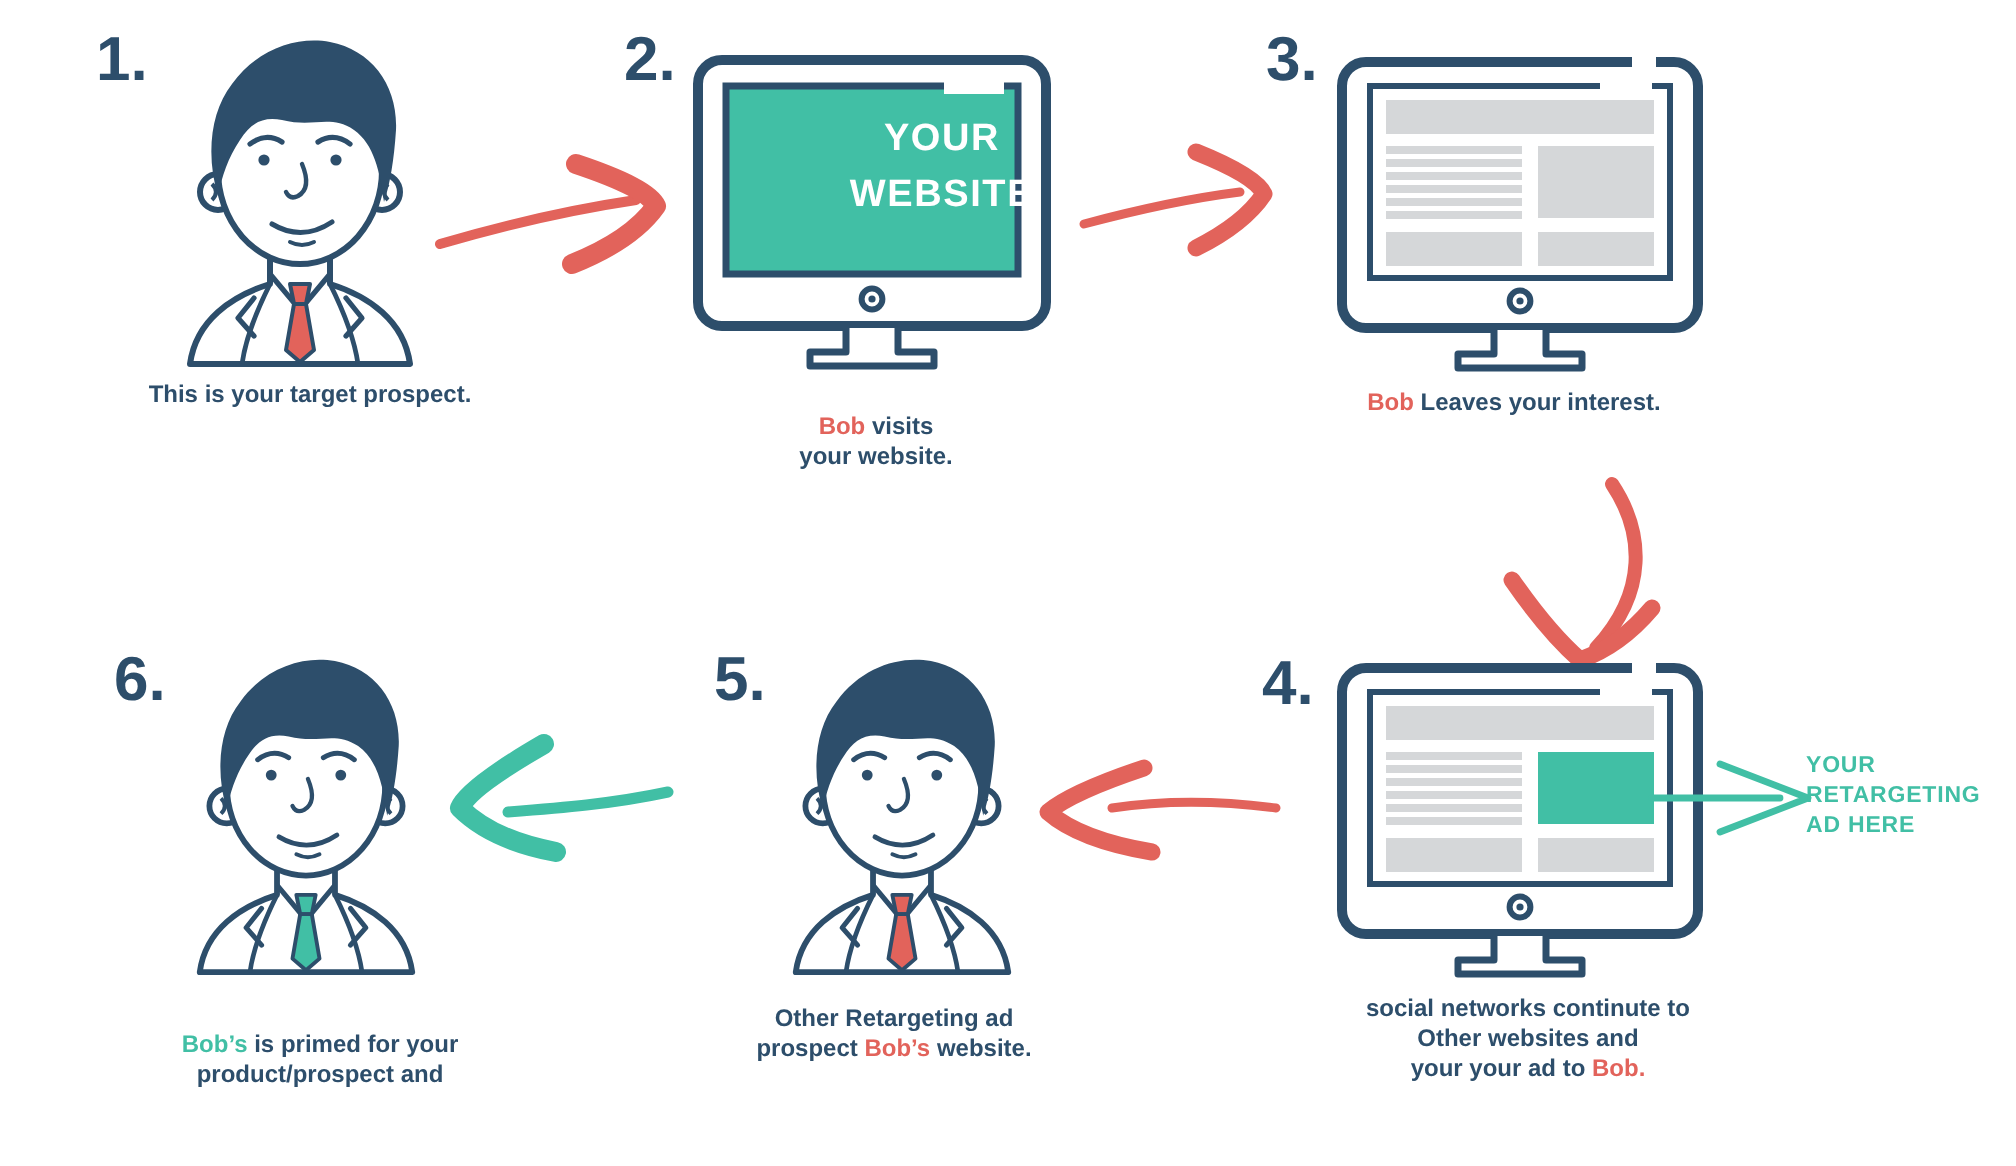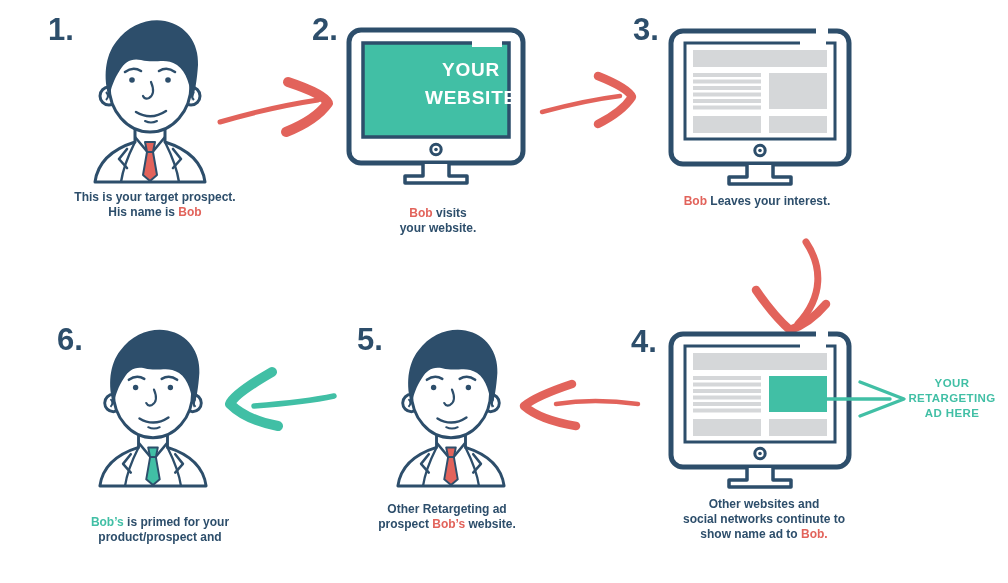--- a/index.html
+++ b/index.html
@@ -9,21 +9,21 @@
   html,body{margin:0;padding:0;background:#fff;}
   body{font-family:"Liberation Sans", sans-serif;}
   #canvas{position:relative;width:1008px;height:583px;background:#fff;overflow:hidden;}
   .abs{position:absolute;}
   .step-number{font-size:31px;font-weight:bold;color:var(--navy);line-height:1;}
   .caption{font-size:12px;font-weight:bold;color:var(--navy);text-align:center;line-height:1.25;}
   .caption span{white-space:pre-wrap;}
   .c-red{color:var(--red);}
   .c-teal{color:var(--teal);}
   .screen-label{color:var(--white);font-size:19px;font-weight:bold;letter-spacing:.8px;text-align:center;line-height:1.45;margin-left:35px;}
-  .callout-label{color:var(--teal);font-size:11.5px;font-weight:bold;letter-spacing:.4px;line-height:1.32;text-align:center;}
+  .callout-label{color:var(--teal);font-size:11.5px;font-weight:bold;letter-spacing:.4px;line-height:1.32;text-align:left;}
   
   .sn{stroke:var(--navy);} .sr{stroke:var(--red);} .st{stroke:var(--teal);}
   .fn{fill:var(--navy);} .fw{fill:#fff;} .fg{fill:var(--gray);} .ftl{fill:var(--teal);} .frd{fill:var(--red);}
   .nofill{fill:none;}
   svg{display:block;overflow:visible;}
 </style>
 </head>
 <body>
 
 <div id="canvas">
@@ -47,21 +47,20 @@
     <path class="nofill sn" stroke-width="2.6" stroke-linecap="round" d="M40,64 Q48,58 56,63"></path>
     <path class="nofill sn" stroke-width="2.6" stroke-linecap="round" d="M74,63 Q82,58 90,64"></path>
     <circle class="fn" cx="47" cy="72" r="2.8"></circle>
     <circle class="fn" cx="83" cy="72" r="2.8"></circle>
     <path class="nofill sn" stroke-width="2.2" stroke-linecap="round" d="M66,74 Q71,86 64,90 Q60,92 58,88"></path>
     <path class="nofill sn" stroke-width="2.5" stroke-linecap="round" d="M51,104 Q66,113 81,103"></path>
     <path class="nofill sn" stroke-width="2" stroke-linecap="round" d="M60,113 Q66,116 72,113"></path>
   </svg>
   <div class="abs caption" style="left:8px;top:190px;width:294px;">
       <div><span>This is your target prospect.</span></div>
-      <div><span>His name is </span><span class="c-red">Bob</span></div>
     </div>
 
   <svg class="abs" style="left:216px;top:76px;" width="132" height="62" viewBox="0 0 132 62">
     <path class="nofill sr" stroke-width="5" stroke-linecap="round" d="M4,46 C45,34 75,28 102,24"></path>
     <path class="nofill sr" stroke-width="10" stroke-linecap="round" stroke-linejoin="round" d="M72,6 Q108,18 112,27 Q100,44 70,56"></path>
   </svg>
 
   <div class="abs step-number" style="left:312px;top:14px;">2.</div>
   <svg class="abs" style="left:346px;top:27px;" width="180" height="158" viewBox="0 0 180 158">
     <rect class="fw sn" stroke-width="5" x="3" y="3" width="174" height="133" rx="12"></rect>
@@ -131,23 +130,23 @@
     <circle class="fn" cx="92" cy="122.5" r="1.8"></circle>
     <path class="fw sn" stroke-width="3.5" stroke-linejoin="round" d="M79,137 L79,149 L61,149 L61,156 L123,156 L123,149 L105,149 L105,137"></path>
   </svg>
 
   <svg class="abs" style="left:826px;top:376px;" width="112" height="46" viewBox="0 0 112 46">
     <path class="nofill st" stroke-width="3.4" stroke-linecap="round" d="M0,23 L64,23"></path>
     <path class="nofill st" stroke-width="3.4" stroke-linecap="round" stroke-linejoin="round" d="M34,6 L78,23 L34,40"></path>
   </svg>
   <div class="abs callout-label" style="left:903px;top:376px;width:98px;">YOUR RETARGETING AD HERE</div>
   <div class="abs caption" style="left:618px;top:497px;width:292px;">
+      <div><span>social networks continute to</span></div>
       <div><span>Other websites and</span></div>
-      <div><span>social networks continute to</span></div>
-      <div><span>show name ad to </span><span class="c-red">Bob.</span></div>
+      <div><span>your your ad to </span><span class="c-red">Bob.</span></div>
     </div>
 
   <svg class="abs" style="left:516px;top:382px;" width="126" height="46" viewBox="0 0 126 46">
     <path class="nofill sr" stroke-width="4.5" stroke-linecap="round" d="M122,22 C92,18 66,18 40,22"></path>
     <path class="nofill sr" stroke-width="8.5" stroke-linecap="round" stroke-linejoin="round" d="M56,2 Q20,14 8,24 Q24,38 60,44"></path>
   </svg>
 
   <div class="abs step-number" style="left:357px;top:324px;">5.</div>
   <svg class="abs" style="left:388px;top:318px;" width="126" height="170" viewBox="0 0 130 176">
     <path class="fw sn" stroke-width="3" stroke-linejoin="round" d="M10,174 C13,152 31,140 50,134 L50,112 L80,112 L80,134 C99,140 117,152 120,174 Z"></path>

